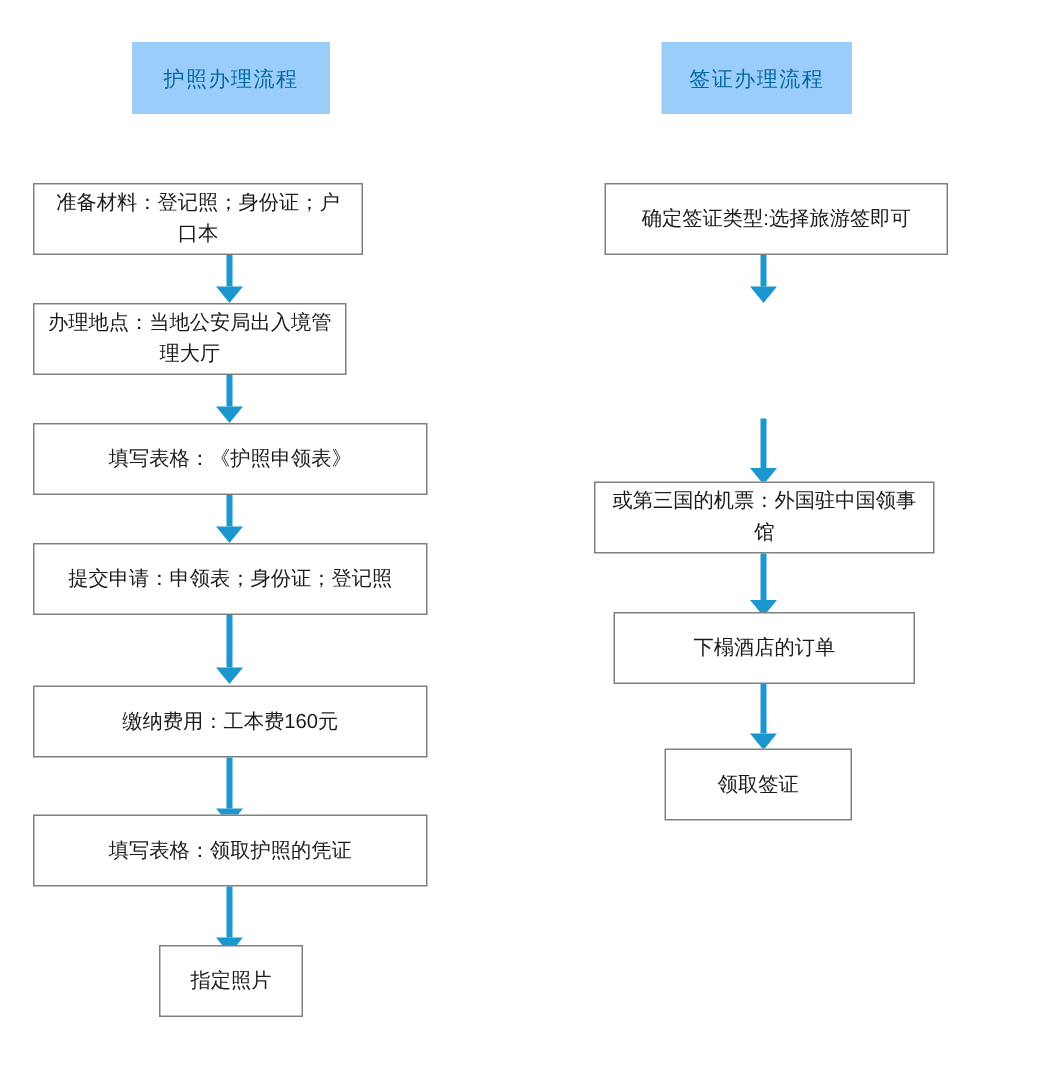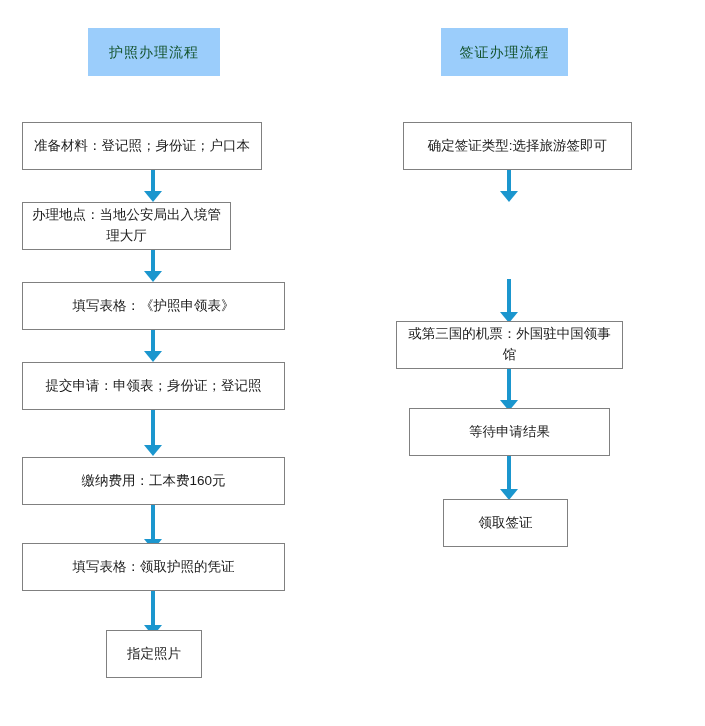--- a/index.html
+++ b/index.html
@@ -27,21 +27,21 @@
     top: 0;
     height: 726px;
   }
   .column-passport { left: 0; width: 350px; }
   .column-visa     { left: 350px; width: 355px; }
 
   
   .flow-header {
     position: absolute;
     background: #9BCDFB;
-    color: #14532d;
+    color: #0369a1;
     font-size: 14px;
     line-height: 1.2;
     display: flex;
     align-items: center;
     justify-content: center;
     letter-spacing: 1px;
     box-sizing: border-box;
   }
   .header-passport {
     left: 88px;
@@ -98,21 +98,21 @@
 </style>
 </head>
 <body>
 
 <div class="flow-root">
 
   <div class="column column-passport">
 
     <div class="flow-header header-passport">护照办理流程</div>
 
-    <div class="node" style="left:22px; top:122px; width:240px; height:48px;">
+    <div class="node" style="left:22px; top:122px; width:220px; height:48px;">
       <span class="node-text">准备材料：登记照；身份证；户口本</span>
     </div>
     <div class="arrow" style="left:144px; top:170px; height:32px;">
       <div class="shaft" style="height:21px;"></div>
       <div class="head" style="top:21px;"></div>
     </div>
 
     <div class="node" style="left:22px; top:202px; width:209px; height:48px;">
       <span class="node-text">办理地点：当地公安局出入境管理大厅</span>
     </div>
@@ -178,21 +178,21 @@
 
     <div class="node" style="left:46px; top:321px; width:227px; height:48px;">
       <span class="node-text">或第三国的机票：外国驻中国领事馆</span>
     </div>
     <div class="arrow" style="left:150px; top:369px; height:42px;">
       <div class="shaft" style="height:31px;"></div>
       <div class="head" style="top:31px;"></div>
     </div>
 
     <div class="node" style="left:59px; top:408px; width:201px; height:48px;">
-      <span class="node-text">等待申请结果</span>
+      <span class="node-text">下榻酒店的订单</span>
     </div>
     <div class="arrow" style="left:150px; top:456px; height:44px;">
       <div class="shaft" style="height:33px;"></div>
       <div class="head" style="top:33px;"></div>
     </div>
 
     <div class="node" style="left:93px; top:499px; width:125px; height:48px;">
       <span class="node-text">领取签证</span>
     </div>
 

